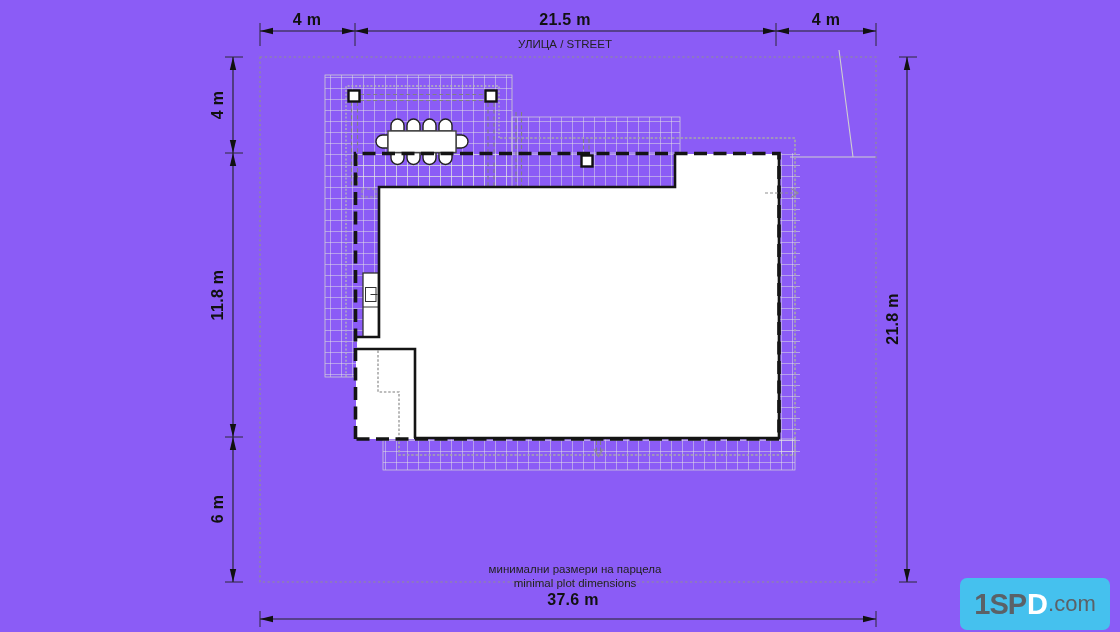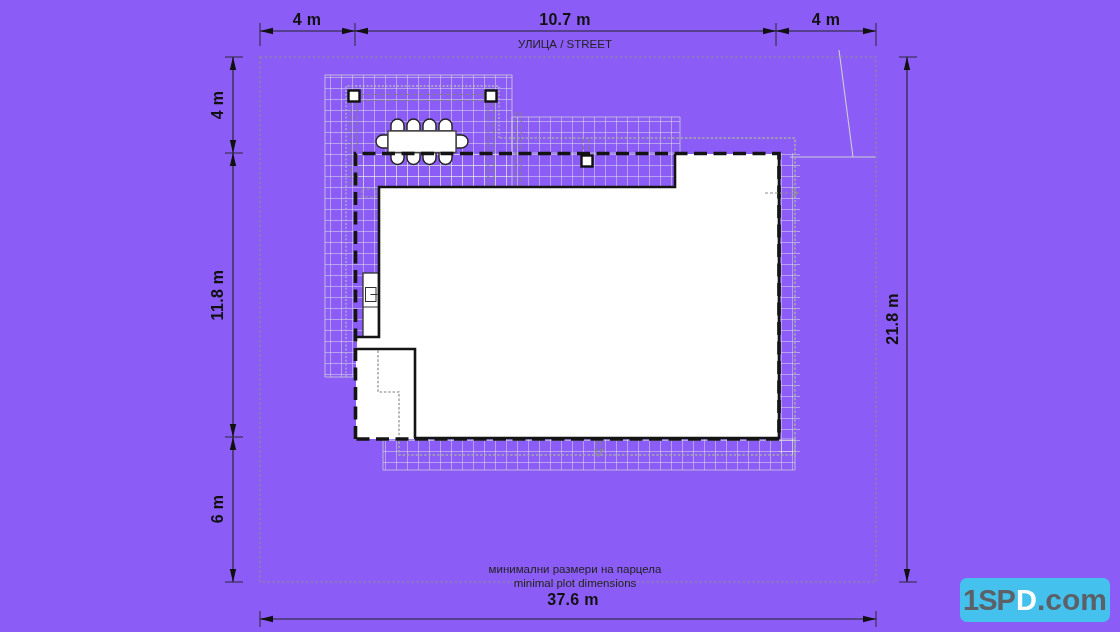--- a/index.html
+++ b/index.html
@@ -6,26 +6,26 @@
   #canvas{
     position:relative;width:1120px;height:632px;background:#8b5cf6;overflow:hidden;
     font-family:"Liberation Sans", sans-serif;color:#111;
   }
   #plan-svg{position:absolute;left:0;top:0;}
   .dim-h{position:absolute;width:100px;text-align:center;font-weight:bold;font-size:16px;color:#111;letter-spacing:.3px;}
   .dim-v{position:absolute;width:100px;height:20px;text-align:center;font-weight:bold;font-size:16px;color:#111;
          transform:rotate(-90deg);transform-origin:center;letter-spacing:.3px;}
   .small-label{position:absolute;width:300px;text-align:center;font-size:11.5px;color:#222;}
   .logo{
-    position:absolute;left:960px;top:578px;width:150px;height:44px;border-radius:7px;
+    position:absolute;left:960px;top:578px;width:150px;height:52px;border-radius:7px;
     background:#45c1ee;display:flex;align-items:center;justify-content:center;gap:1px;
   }
   .logo-main{font-size:29px;font-weight:bold;color:#5b6167;letter-spacing:-1px;}
   .logo-main-d{font-size:29px;font-weight:bold;color:#ffffff;letter-spacing:-1px;}
-  .logo-suffix{font-size:30px;font-weight:700;color:#5b6167;letter-spacing:0px;}
+  .logo-suffix{font-size:22px;font-weight:400;color:#5b6167;letter-spacing:0px;}
 </style>
 </head>
 <body>
 
 <div id="canvas">
 
   <svg id="plan-svg" width="1120" height="632" viewBox="0 0 1120 632">
     <defs>
       <pattern id="grid" width="11" height="11" patternUnits="userSpaceOnUse">
         <path d="M 11 0 L 0 0 0 11" fill="none" stroke="#e3e3e3" stroke-width="1"></path>
@@ -137,21 +137,21 @@
 
     <g stroke="#222" stroke-width="1.1" fill="#111">
       <path d="M260,619 H876" fill="none"></path>
       <path d="M260,611 V627 M876,611 V627" fill="none" stroke-width="0.9"></path>
       <path d="M260,619 L273,615.8 L273,622.2 Z" stroke="none"></path>
       <path d="M876,619 L863,615.8 L863,622.2 Z" stroke="none"></path>
     </g>
   </svg>
 
   <div class="dim-h" style="left:257px;top:11px;">4 m</div>
-  <div class="dim-h" style="left:515px;top:11px;">10.7 m</div>
+  <div class="dim-h" style="left:515px;top:11px;">21.5 m</div>
   <div class="dim-h" style="left:776px;top:11px;">4 m</div>
 
   <div class="dim-v" style="left:169px;top:95px;">4 m</div>
   <div class="dim-v" style="left:169px;top:285px;">11.8 m</div>
   <div class="dim-v" style="left:169px;top:499px;">6 m</div>
 
   <div class="dim-v" style="left:844px;top:309px;">21.8 m</div>
 
   <div class="dim-h" style="left:523px;top:591px;">37.6 m</div>
 

